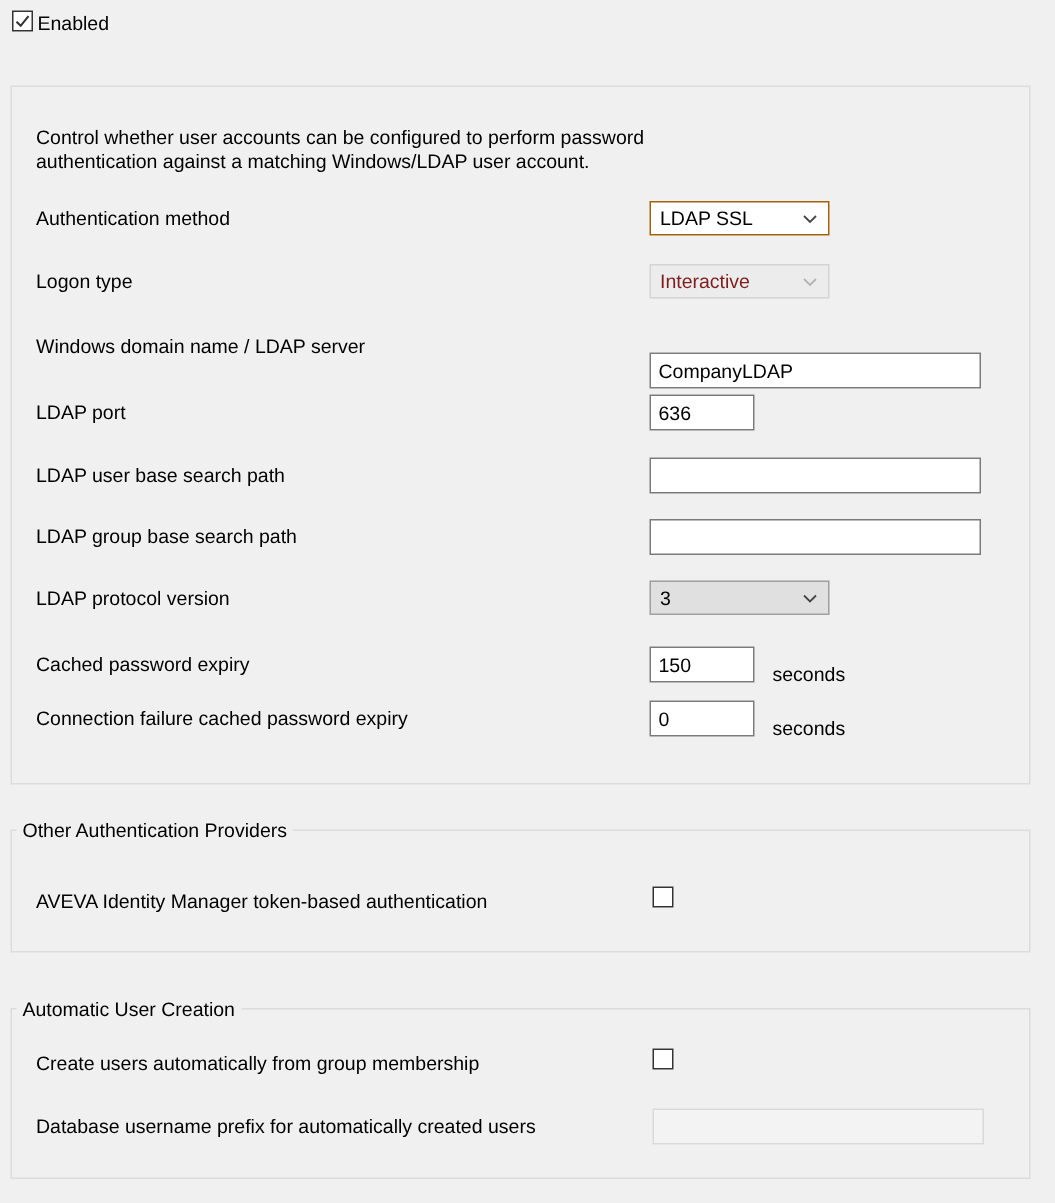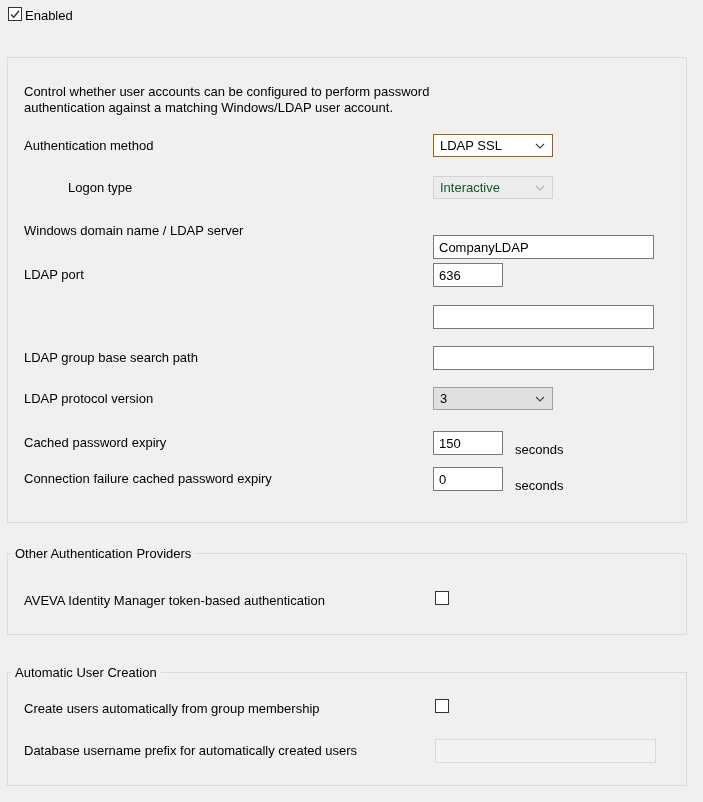--- a/index.html
+++ b/index.html
@@ -54,21 +54,21 @@
     height: 23px;
     border: 1px solid #a16207;
     background: #ffffff;
     display: flex;
     align-items: center;
     padding-left: 6px;
     cursor: default;
   }
   .combo .chev { position: absolute; right: 7px; top: 8px; }
   .combo.graylist { background: #e0e0e0; border-color: #a0a0a0; }
-  .combo.disabled { background: #ececec; border-color: #d4d4d4; color: #14532d; }
+  .combo.disabled { background: #ececec; border-color: #d4d4d4; color: #7f1d1d; }
 
   
   .checkbox {
     position: absolute;
     width: 14px;
     height: 14px;
     border: 1px solid #333333;
     background: #ffffff;
   }
   .checkbox svg { position: absolute; left: 0; top: 0; }
@@ -91,34 +91,35 @@
   <div class="lbl" style="left:16px; top:26px;">Control whether user accounts can be configured to perform password</div>
 
   <span class="lbl" style="left:16px; top:80px;">Authentication method</span>
   <div class="combo" style="left:425px; top:76px;">
     <span>LDAP SSL</span>
     <svg class="chev" width="10" height="6" viewBox="0 0 10 6">
       <polyline points="1,1 5,5 9,1" fill="none" stroke="#444" stroke-width="1.2"></polyline>
     </svg>
   </div>
 
-  <span class="lbl" style="left:16px; top:122px;margin-left:44px;">Logon type</span>
+  <span class="lbl" style="left:16px; top:122px;">Logon type</span>
   <div class="combo disabled" style="left:425px; top:118px;">
     <span>Interactive</span>
     <svg class="chev" width="10" height="6" viewBox="0 0 10 6">
       <polyline points="1,1 5,5 9,1" fill="none" stroke="#b4b4b4" stroke-width="1.2"></polyline>
     </svg>
   </div>
 
   <span class="lbl" style="left:16px; top:165px;">Windows domain name / LDAP server</span>
   <input class="tinput" style="left: 425px; top: 177px; width: 221px;" type="text" value="CompanyLDAP">
 
   <span class="lbl" style="left:16px; top:209px;">LDAP port</span>
   <input class="tinput" style="left: 425px; top: 205px; width: 70px;" type="text" value="636">
 
+  <span class="lbl" style="left:16px; top:251px;">LDAP user base search path</span>
   <input class="tinput" style="left: 425px; top: 247px; width: 221px;" type="text" value="">
 
   <span class="lbl" style="left:16px; top:292px;">LDAP group base search path</span>
   <input class="tinput" style="left: 425px; top: 288px; width: 221px;" type="text" value="">
 
   <span class="lbl" style="left:16px; top:333px;">LDAP protocol version</span>
   <div class="combo graylist" style="left:425px; top:329px;">
     <span>3</span>
     <svg class="chev" width="10" height="6" viewBox="0 0 10 6">
       <polyline points="1,1 5,5 9,1" fill="none" stroke="#444" stroke-width="1.2"></polyline>

